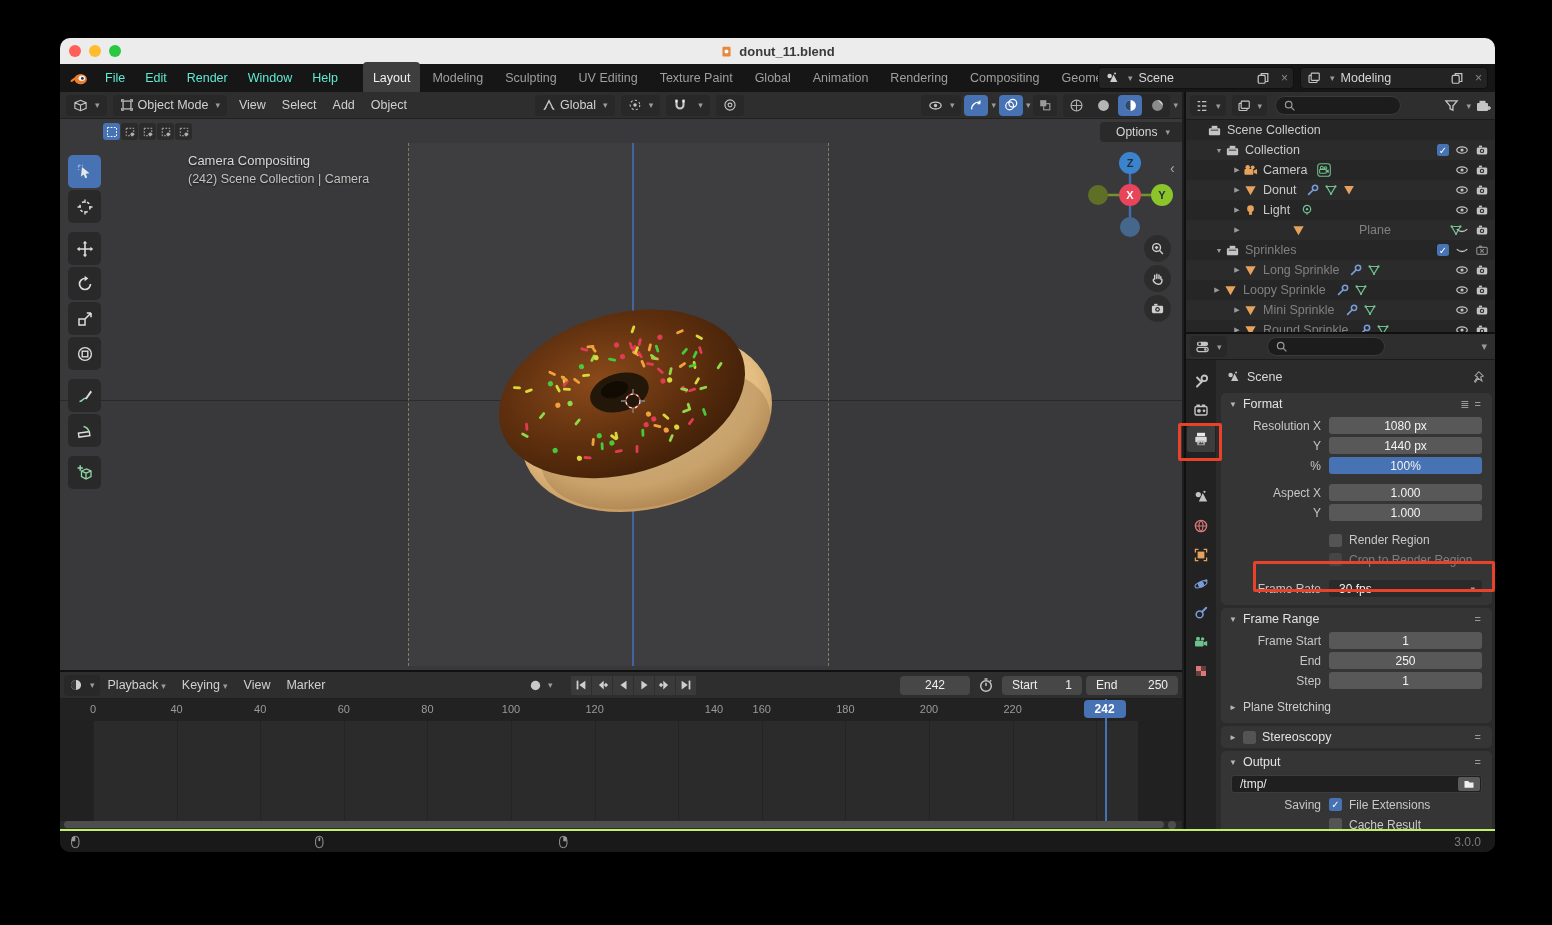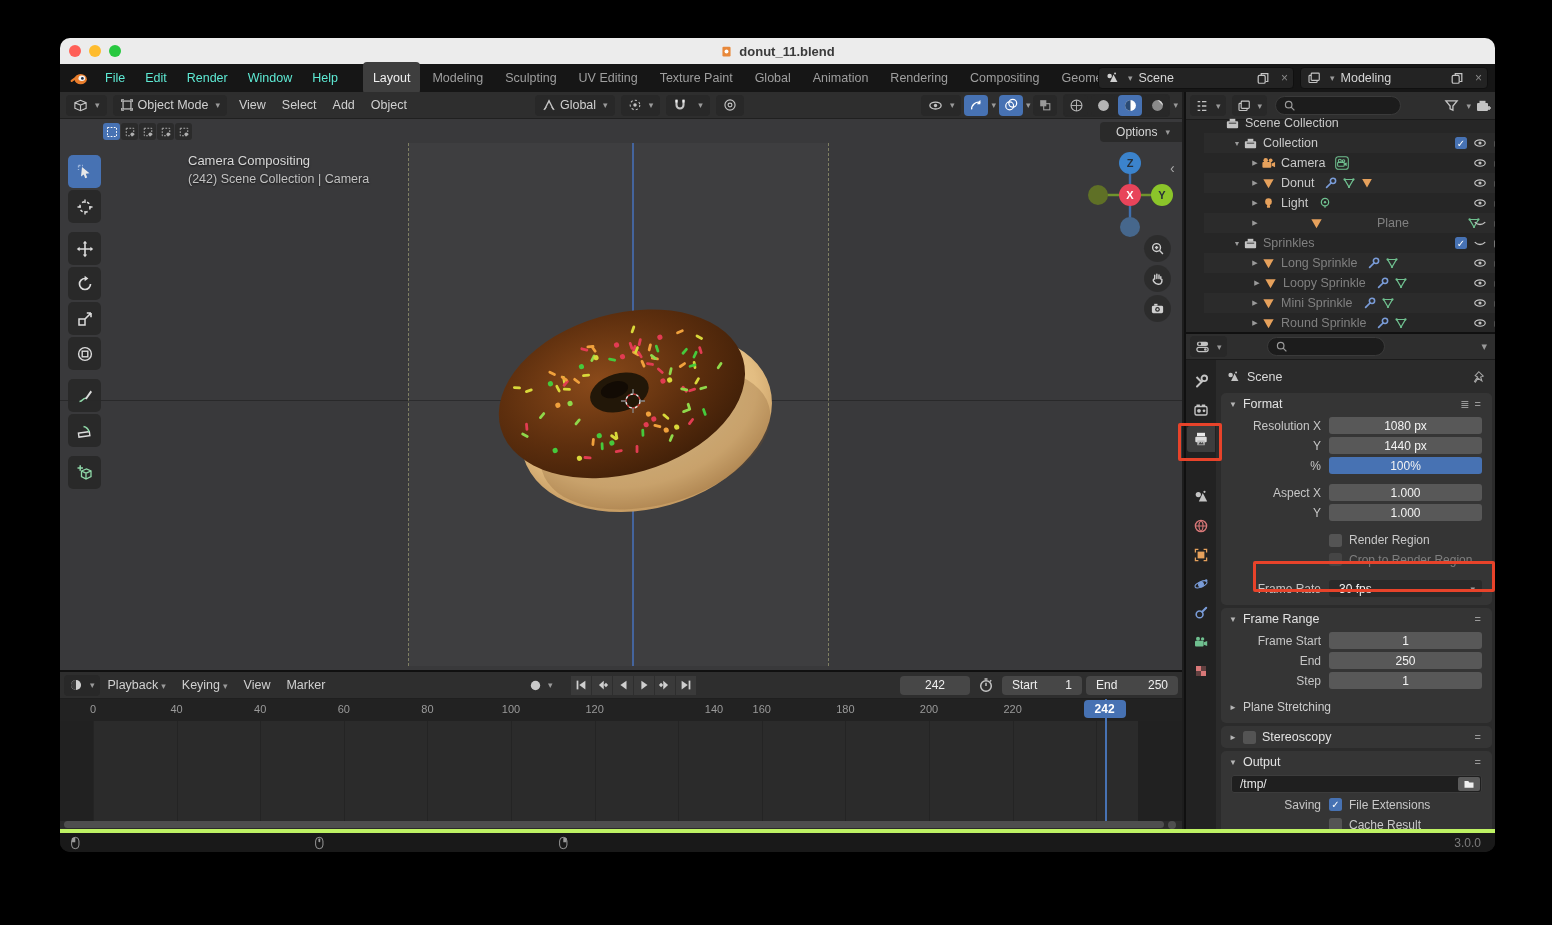--- a/index.html
+++ b/index.html
@@ -41,21 +41,21 @@
   .tool.on{background:#4772b3;}
   .tgap{height:7px;}
   #options-btn{left:1040px;top:30px;width:86px;height:20px;background:rgba(40,40,40,.85);border-radius:4px;color:#d6d6d6;font-size:12px;display:flex;align-items:center;justify-content:center;gap:5px;}
   .axc{width:22px;height:22px;border-radius:50%;display:flex;align-items:center;justify-content:center;font-size:11px;font-weight:bold;color:#26303a;}
   .navb{width:27px;height:27px;border-radius:50%;background:rgba(42,42,42,.85);display:flex;align-items:center;justify-content:center;}
   #vp-collapse{left:1110px;top:68px;color:#aaa;font-size:14px;}
   
   #outliner{left:1124px;top:54px;width:311px;height:240px;background:#262626;overflow:hidden;border-left:2px solid #101010;}
   #ol-header{left:0;top:0;width:311px;height:28px;background:#2e2e2e;border-bottom:1px solid #1b1b1b;display:flex;align-items:center;}
   .searchbox{height:19px;background:#1c1c1c;border:1px solid #3a3a3a;border-radius:10px;display:flex;align-items:center;padding:0 7px;}
-  #ol-rows{left:0;top:21px;width:311px;margin-left:18px;}
+  #ol-rows{left:0;top:28px;width:311px;}
   .olrow{height:20px;display:flex;align-items:center;font-size:12.5px;color:#c9c9c9;position:relative;}
   .olrow.alt{background:#2b2b2b;}
   .olrow.dim{color:#808080;}
   .olarrow{font-size:7px;color:#9a9a9a;width:10px;text-align:center;}
   .olic{width:16px;height:16px;margin-right:5px;display:flex;align-items:center;justify-content:center;}
   .olex{display:flex;gap:4px;margin-left:10px;align-items:center;}
   .olright{position:absolute;right:8px;display:flex;gap:6px;align-items:center;}
   
   #props{left:1124px;top:294px;width:311px;height:497px;background:#2b2b2b;border-left:2px solid #101010;border-top:2px solid #101010;overflow:hidden;}
   #pr-header{left:0;top:0;width:311px;height:26px;background:#2e2e2e;border-bottom:1px solid #1b1b1b;display:flex;align-items:center;}
@@ -88,21 +88,21 @@
   #tl-track{left:0;top:49px;width:1122px;height:100px;background:#2b2b2b;}
   .grid{position:absolute;top:0;width:1px;height:100px;background:#242424;}
   .oor{position:absolute;top:0;height:100px;background:rgba(0,0,0,.22);}
   #playline{position:absolute;top:27px;left:1044px;width:2px;height:122px;background:#4772b3;}
   #playbadge{position:absolute;top:28px;left:1024px;width:42px;height:18px;background:#4772b3;border-radius:4px;color:#fff;font-size:12px;font-weight:bold;display:flex;align-items:center;justify-content:center;}
   #tl-scroll{left:4px;top:149px;width:1100px;height:7px;background:#4e4e4e;border-radius:4px;}
   #tl-scrolldot{left:1108px;top:149px;width:8px;height:8px;border-radius:50%;background:#4e4e4e;}
   .tfld{height:19px;background:#474747;border-radius:4px;color:#efefef;display:flex;align-items:center;justify-content:center;font-size:12px;gap:8px;}
   .trbtn{width:20px;height:19px;background:#3a3a3a;display:flex;align-items:center;justify-content:center;}
   
-  #statusbar{left:0;top:791px;width:1435px;height:23px;background:#191919;border-top:4px solid #bef264;display:flex;align-items:center;color:#8a8a8a;font-size:12px;}
+  #statusbar{left:0;top:791px;width:1435px;height:23px;background:#191919;border-top:2px solid #bef264;display:flex;align-items:center;color:#8a8a8a;font-size:12px;}
   .redbox{border:3px solid #e8432a;border-radius:2px;z-index:50;}
   svg{display:block;}
 </style>
 </head>
 <body>
 
 <div id="stage">
  <div class="r" id="win">
 
   <div class="r" id="titlebar">
@@ -882,21 +882,21 @@
               <span>
                 <svg width="14" height="14" viewBox="0 0 16 16">
                   <rect x="2" y="5" width="12" height="8" rx="1.5" fill="#c4c4c4"></rect>
                   <rect x="4.5" y="3" width="3.5" height="2" fill="#c4c4c4"></rect>
                   <circle cx="8" cy="9" r="2.5" fill="#2a2a2a"></circle>
                   <circle cx="8" cy="9" r="1.2" fill="#c4c4c4"></circle>
                 </svg>
               </span>
             </span>
           </div>
-          <div class="olrow dim" style="padding-left: 48px;">
+          <div class="olrow dim" style="padding-left: 26px;">
             <span class="olarrow">▶</span>
             <span class="olic">
               <svg width="15" height="15" viewBox="0 0 16 16">
                 <path d="M2.5 3.5 H13.5 L8 13 Z" fill="#e6a15c"></path>
               </svg>
             </span>
             <span>Loopy Sprinkle</span>
             <span class="olex">
               <span>
                 <svg width="14" height="14" viewBox="0 0 16 16">

